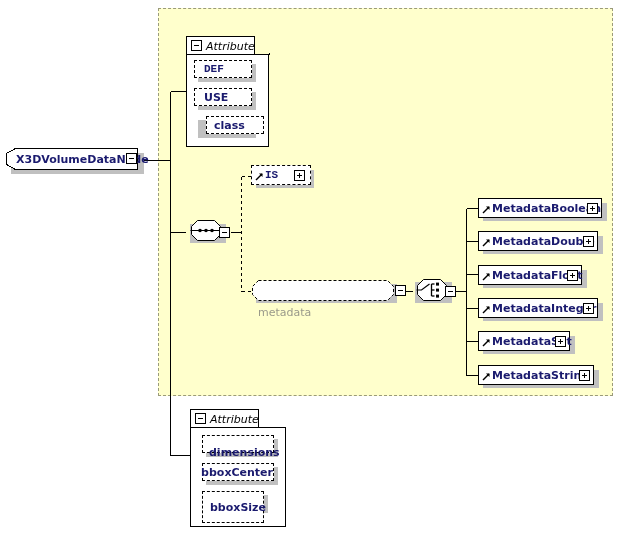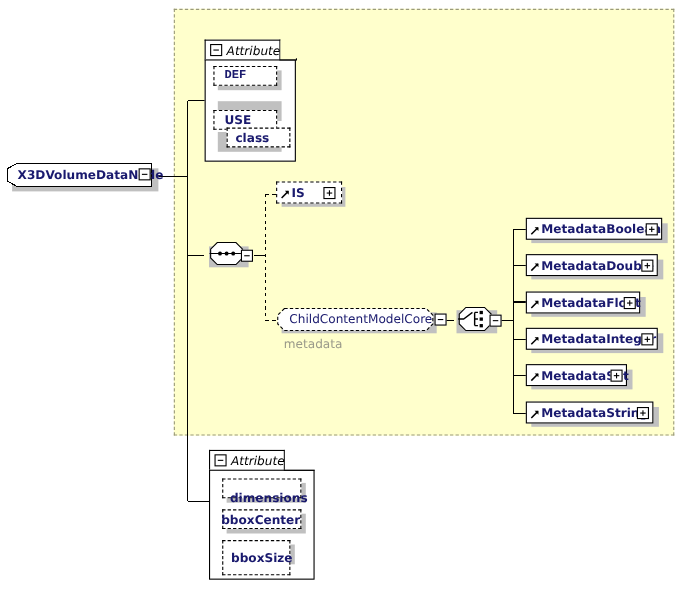--- a/index.html
+++ b/index.html
@@ -124,31 +124,31 @@
     <div style="position:absolute;left:69px;top:0px;width:14px;height:18px;background:#ffffcc;"></div>
     <div style="position:absolute;left:68px;top:17.5px;width:15px;height:1px;background:#000;"></div>
     <div style="position:absolute;left:82.5px;top:17px;width:1px;height:2px;background:#000;"></div>
 
     <div class="shadow" style="left:12px;top:28px;width:58px;height:18px;"></div>
     <div class="bx dashed" style="left:8px;top:24px;width:58px;height:18px;font-family:Liberation Mono, monospace;">
       <span class="lbl" style="margin-left:9px;">DEF</span>
     </div>
 
     <div class="shadow" style="left:12px;top:56px;width:58px;height:18px;"></div>
-    <div class="bx dashed" style="left:8px;top:64px;width:58px;height:18px;align-items:center;">
+    <div class="bx dashed" style="left:8px;top:52px;width:58px;height:18px;align-items:center;">
       <span class="lbl" style="margin-left:9px;">USE</span>
     </div>
 
     <div class="shadow" style="left:12px;top:84px;width:58px;height:18px;"></div>
     <div class="bx dashed" style="left:8px;top:80px;width:58px;height:18px;margin-left:12px;">
       <span class="lbl" style="margin-left:7px;">class</span>
     </div>
   </div>
 
-  <div class="node" style="left:251px;top:165px;width:66px;height:26px;">
+  <div class="node" style="left:251px;top:165px;width:66px;height:26px;font-family:Liberation Mono, monospace;">
     <div class="shadow" style="left:5px;top:5px;width:58px;height:18px;"></div>
     <div class="bx dashed" style="left:0px;top:0px;width:60px;height:20px;">
       <svg class="refarrow" style="left:3px;top:6px;" viewBox="0 0 9 9">
         <path d="M1,8 L7,2" stroke="#000" stroke-width="1.4" fill="none"></path>
         <path d="M7.5,1.5 L7.5,5 L4,1.5 Z" fill="#000"></path>
       </svg>
       <span class="lbl" style="margin-left:13px;">IS</span>
       <div class="exp plus" style="left:42px;top:4px;"></div>
     </div>
   </div>
@@ -163,21 +163,20 @@
       <circle cx="27" cy="11.5" r="1.8" fill="#000"></circle>
     </svg>
     <div class="exp" style="left:34px;top:8px;"></div>
   </div>
 
   <div class="node" style="left:251px;top:279px;width:152px;height:28px;">
     <div class="shadow" style="left:5px;top:5px;width:141px;height:19px;"></div>
     <svg width="152" height="28">
       <path d="M7.5,1.5 H136.5 L142.5,7.5 V15.5 L136.5,21.5 H7.5 L1.5,15.5 V7.5 Z" fill="#ffffff" stroke="#000" stroke-width="1" stroke-dasharray="3,2"></path>
     </svg>
-    <span class="lbl plain" style="position:absolute;left:12px;top:6px;font-size:11px;">ChildContentModelCore</span>
     <div class="exp" style="left:144px;top:6px;"></div>
   </div>
   <div class="sublabel" style="left:258px;top:306px;">metadata</div>
 
   <div class="node" style="left:410px;top:277px;width:50px;height:30px;">
     <div class="shadow" style="left:5px;top:5px;width:37px;height:21px;"></div>
     <svg width="50" height="30">
       <path d="M7.5,8.5 L13.5,2.5 H30.5 L36.5,8.5 V17.5 L30.5,23.5 H13.5 L7.5,17.5 Z" fill="#ffffff" stroke="#000" stroke-width="1"></path>
       <path d="M6.5,13.0 H11.5 L19.5,7.0" stroke="#000" stroke-width="1.2" fill="none"></path>
       <path d="M21.5,7.0 V19.0" stroke="#000" stroke-width="1.3" fill="none"></path>

